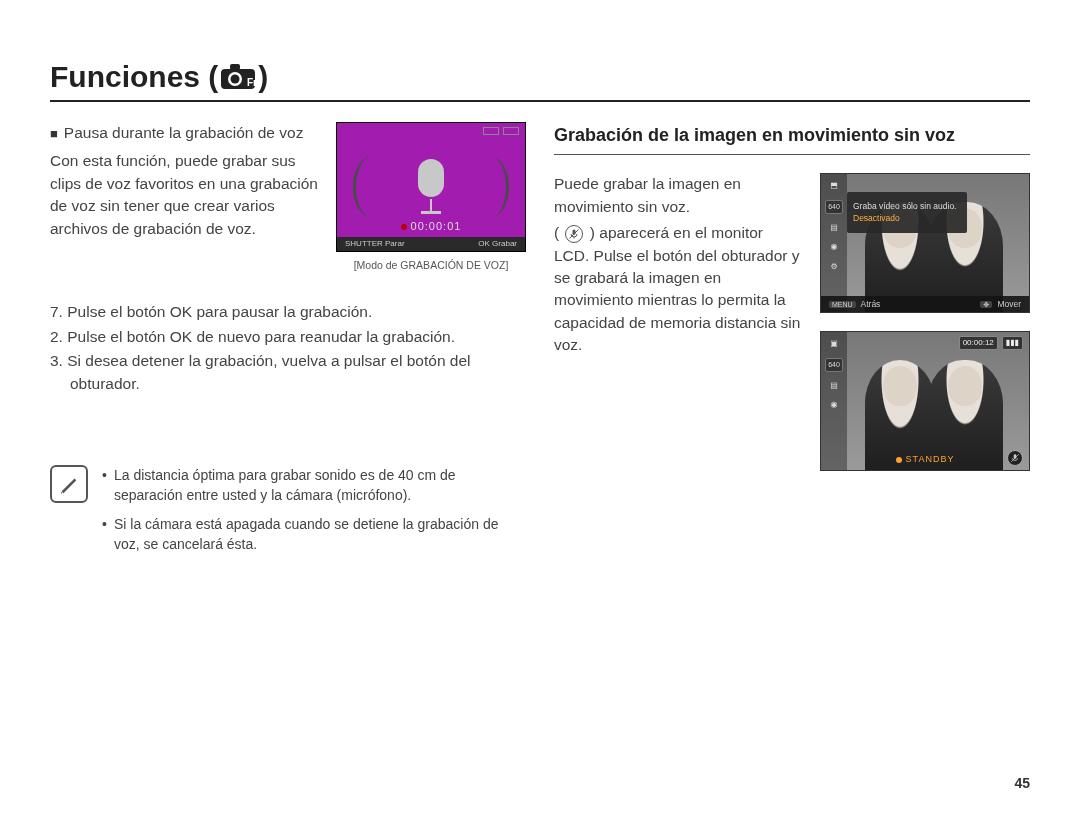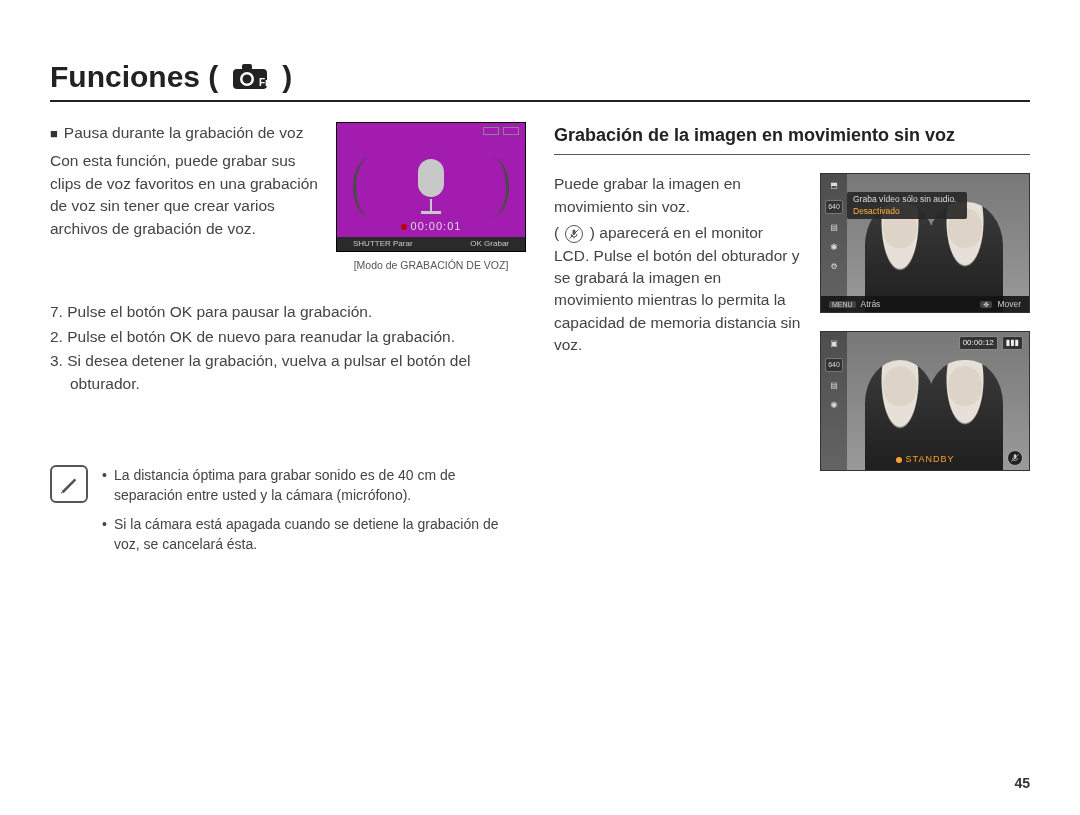--- a/index.html
+++ b/index.html
@@ -14,21 +14,21 @@
   }
   .page-title {
     font-size: 30px;
     font-weight: bold;
     color: #222;
     border-bottom: 2px solid #222;
     padding-bottom: 6px;
     margin-bottom: 20px;
     display: flex;
     align-items: center;
-    gap: 12px;
+    gap: 0;
   }
   .camera-icon {
     display: inline-flex;
     align-items: center;
     justify-content: center;
     width: 40px;
     height: 28px;
   }
   .columns {
     display: flex;
@@ -102,21 +102,21 @@
   }
   .voice-screen .topbar {
     position: absolute; top: 4px; right: 6px; display:flex; gap:4px;
   }
   .voice-screen .topbar span {
     display:inline-block; width:16px; height:8px; border:1px solid #888; font-size:6px;
   }
   .voice-screen .bottombar {
     position: absolute; bottom: 0; left: 0; right: 0; height: 14px;
     background: #2a2a2a; display:flex; align-items:center;
-    font-size: 8px; color:#ccc; padding: 0 16px; justify-content: space-between;
+    font-size: 8px; color:#ccc; padding: 0 8px; justify-content: space-between;
   }
   .voice-caption {
     font-size: 10.5px;
     color: #555;
     margin-top: 6px;
   }
   .ol-steps {
     margin-top: 28px;
     font-size: 15.5px;
     color: #444;
@@ -179,21 +179,21 @@
     display:flex; flex-direction:column; gap:8px; padding:6px 4px;
     font-size:8px; color:#ddd; align-items:center;
   }
   .lcd .sidebar .badge {
     background:#333; border:1px solid #777; padding:1px 2px; border-radius:2px;
     font-size:7px;
   }
   .lcd .menu-strip {
     position:absolute; left:26px; top:18px; width:120px;
     background:rgba(40,40,40,0.92); color:#ddd; font-size:8.5px;
-    padding:1px 6px; border-radius:2px;
+    padding:8px 6px; border-radius:2px;
   }
   .lcd .menu-strip .hl { color:#ffb040; }
   .lcd .bottom {
     position:absolute; bottom:0; left:0; right:0; height:16px;
     background:rgba(20,20,20,0.9); color:#ccc; font-size:8.5px;
     display:flex; align-items:center; justify-content:space-between; padding:0 8px;
   }
   .lcd .bottom .key { background:#444; padding:0 3px; border-radius:2px; margin-right:3px; font-size:7px;}
   .lcd .toprow {
     position:absolute; top:4px; right:6px; display:flex; gap:4px; align-items:center;

